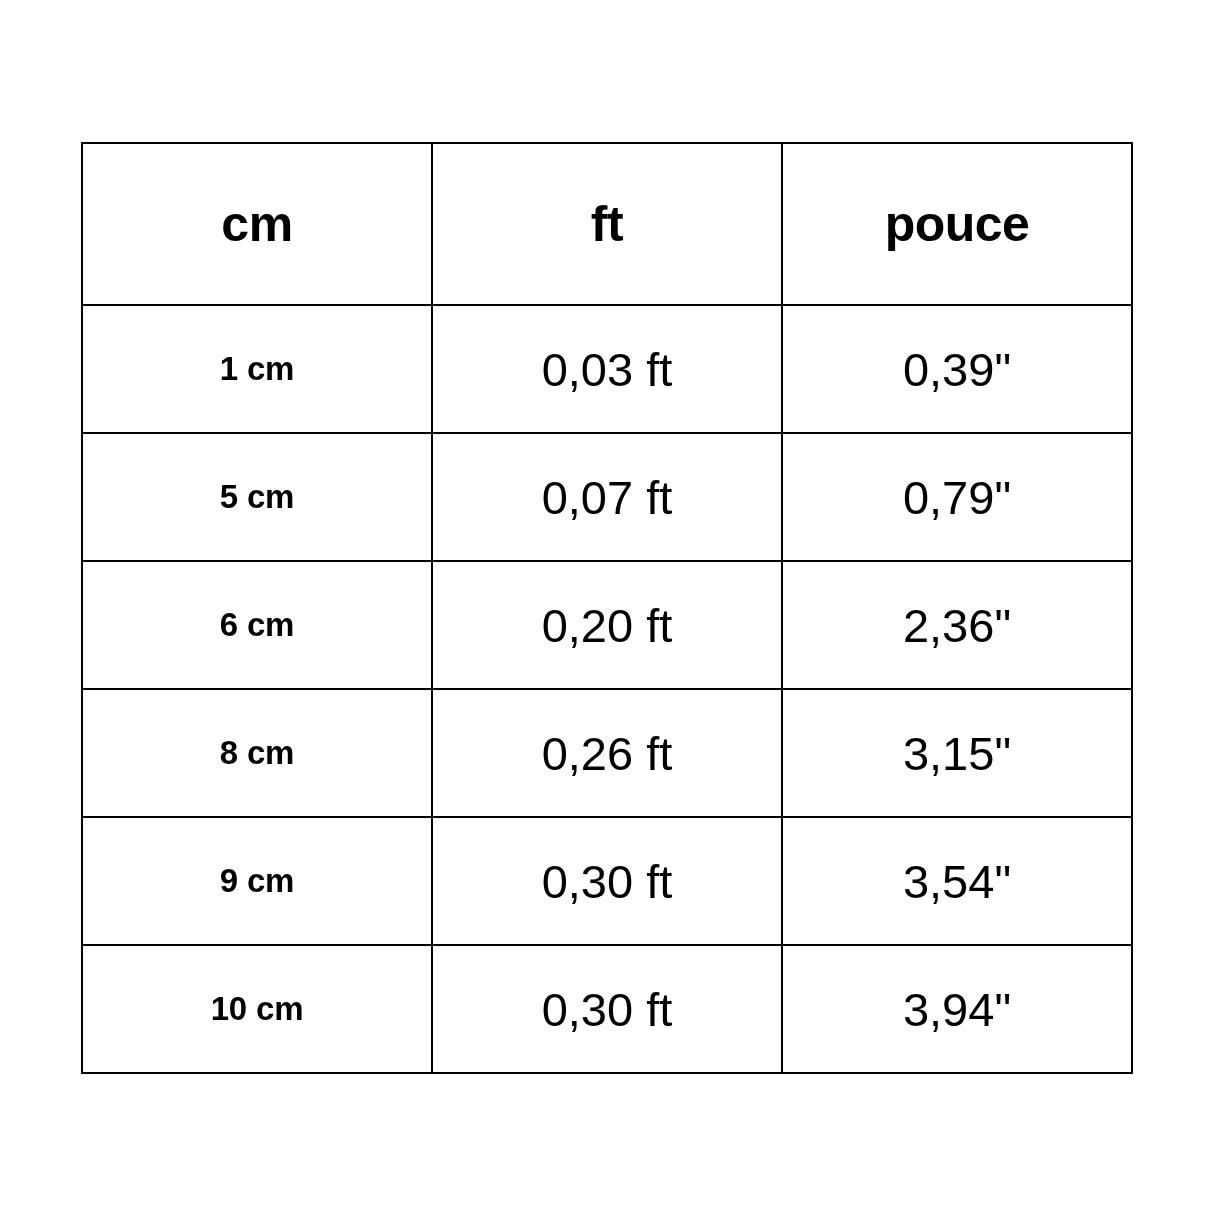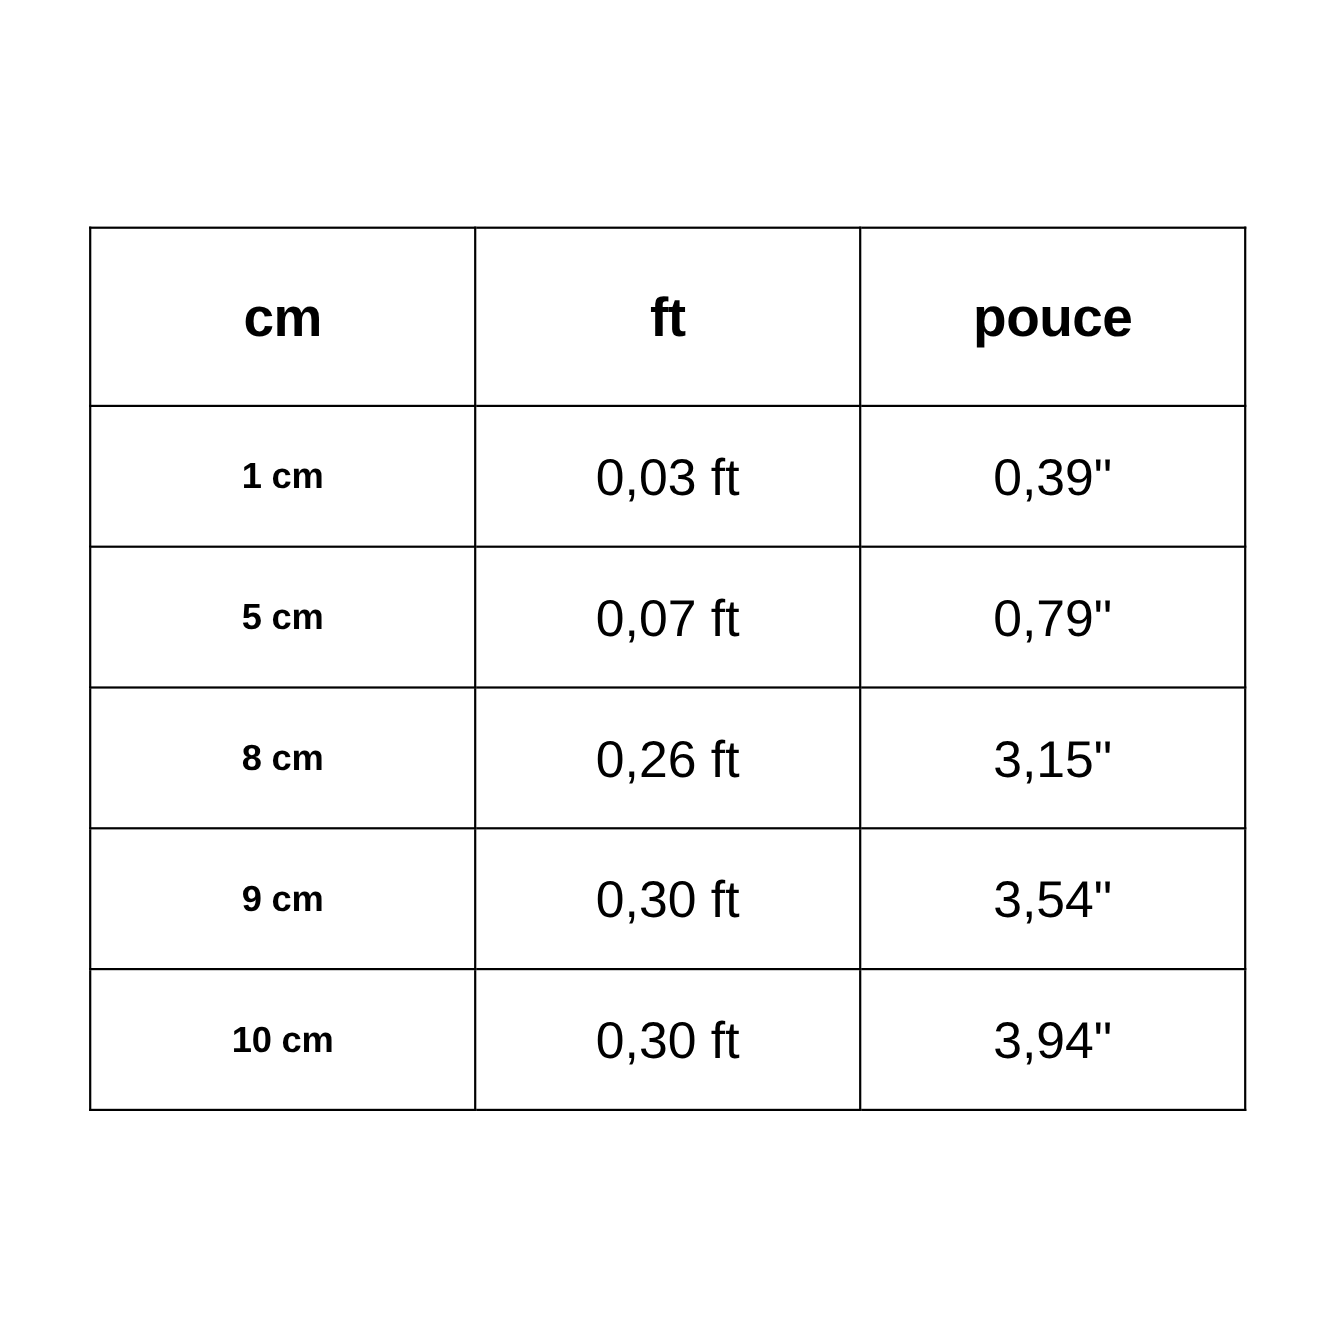--- a/index.html
+++ b/index.html
@@ -80,20 +80,25 @@
         <td class="cell-cm">1 cm</td>
         <td class="cell-ft">0,03 ft</td>
         <td class="cell-in">0,39"</td>
       </tr>
       <tr>
         <td class="cell-cm">5 cm</td>
         <td class="cell-ft">0,07 ft</td>
         <td class="cell-in">0,79"</td>
       </tr>
       <tr>
+        <td class="cell-cm">6 cm</td>
+        <td class="cell-ft">0,20 ft</td>
+        <td class="cell-in">2,36"</td>
+      </tr>
+      <tr>
         <td class="cell-cm">8 cm</td>
         <td class="cell-ft">0,26 ft</td>
         <td class="cell-in">3,15"</td>
       </tr>
       <tr>
         <td class="cell-cm">9 cm</td>
         <td class="cell-ft">0,30 ft</td>
         <td class="cell-in">3,54"</td>
       </tr>
       <tr>

